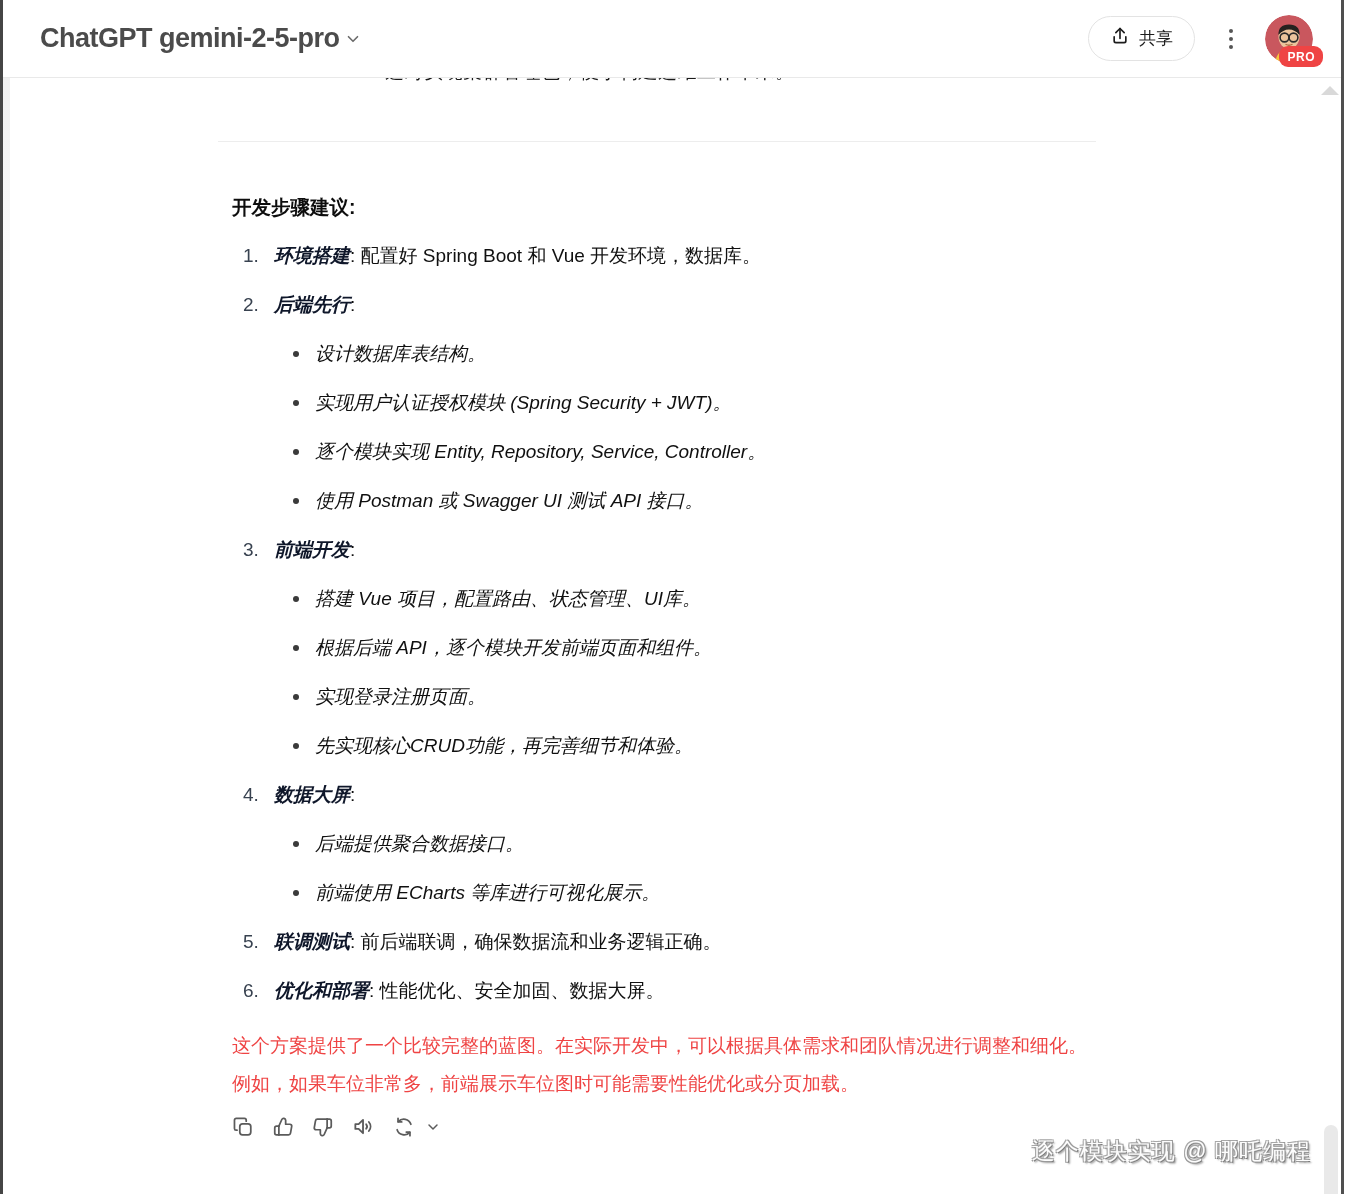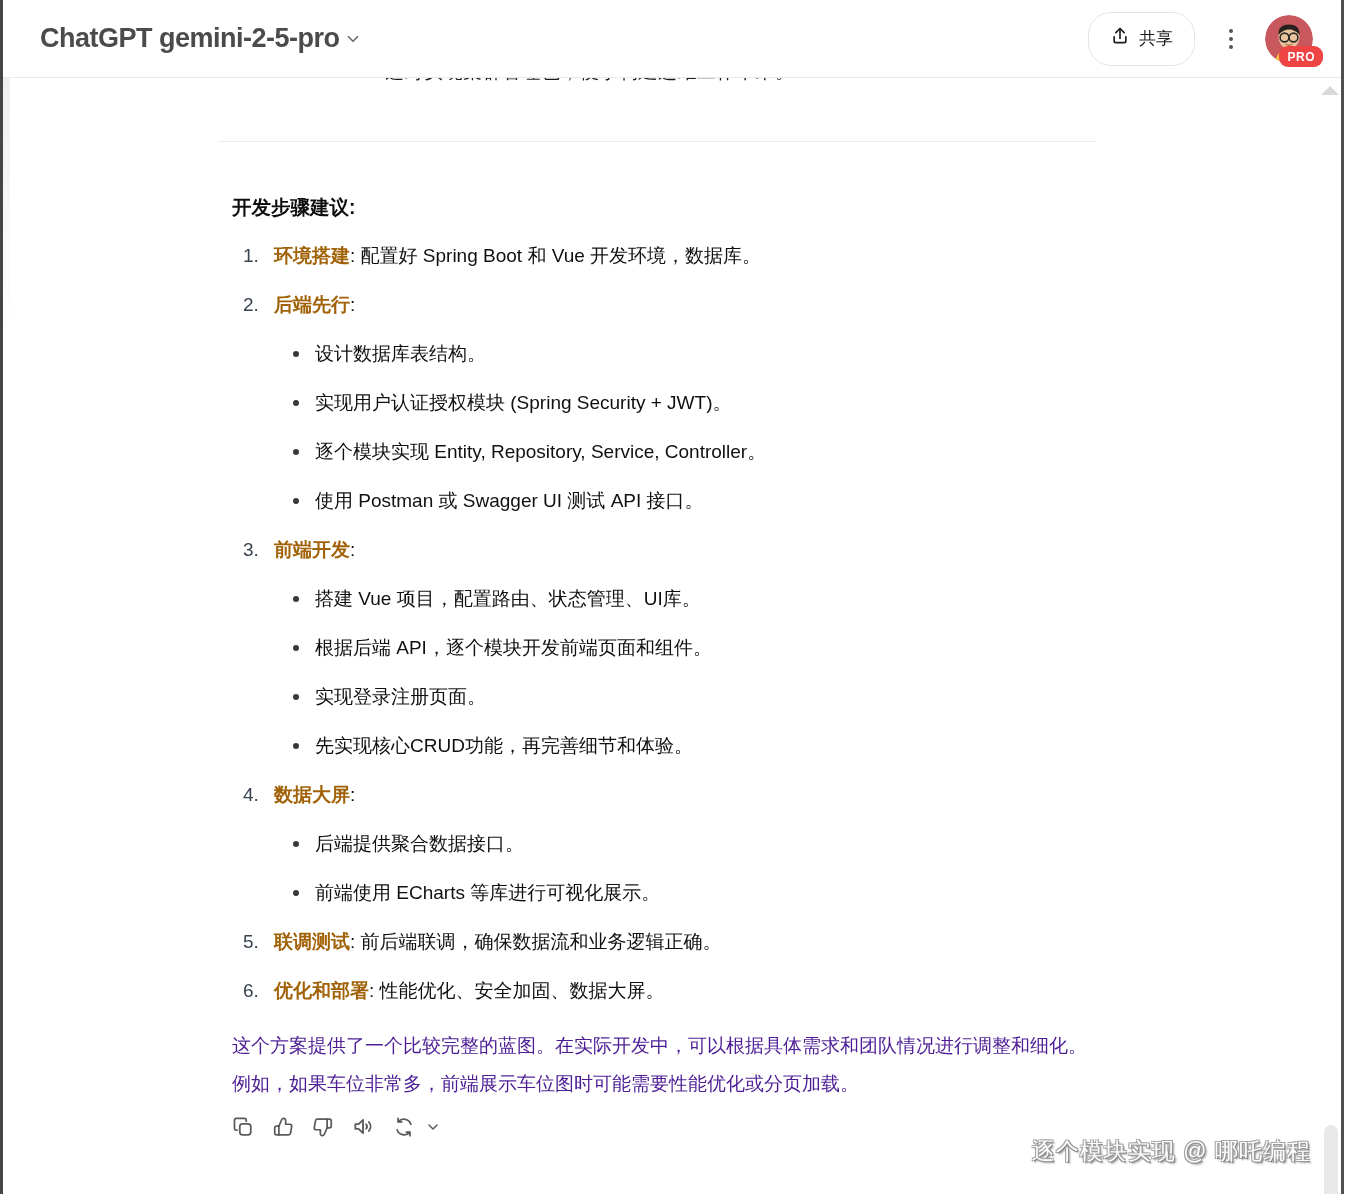--- a/index.html
+++ b/index.html
@@ -19,21 +19,21 @@
     position:absolute; left:3px; top:0; width:1338px; height:78px; background:#fff;
     border-bottom:1px solid #e9e9e9; display:flex; align-items:center; z-index:5;
   }
   .model-title {
     margin-left:37px; display:flex; align-items:center; gap:4px; cursor:pointer;
   }
   .model-title .title-text { font-size:27px; font-weight:700; color:#4b4b4b; letter-spacing:-0.5px; }
   .model-title svg { margin-top:4px; }
   .header-right { margin-left:auto; display:flex; align-items:center; padding-right:24px; }
   .share-btn {
-    display:flex; align-items:center; gap:9px; height:54px; padding:0 21px;
+    display:flex; align-items:center; gap:9px; height:45px; padding:0 21px;
     border:1px solid #e3e3e3; border-radius:23px; background:#fff; font-size:17px; color:#1d1d1d;
     cursor:pointer;
   }
   .kebab { width:20px; margin:0 24px 0 26px; display:flex; flex-direction:column; align-items:center; gap:4px; cursor:pointer; padding:6px 0; }
   .kebab i { width:4px; height:4px; border-radius:50%; background:#555; }
   .avatar-wrap { position:relative; width:48px; height:48px; margin-right:4px; cursor:pointer; }
   .avatar-wrap svg { display:block; }
   .pro-badge {
     position:absolute; right:-10px; bottom:-4px; background:#ef4444; color:#fff;
     font-size:12px; font-weight:700; line-height:1; padding:5px 8px 4px; border-radius:9px;
@@ -46,29 +46,29 @@
     position:absolute; left:153px; top:-9px; height:13px; overflow:hidden; color:#1a1a1a;
   }
   .clipped-line span { display:block; font-size:19px; line-height:19px; margin-top:-8px; letter-spacing:0.5px; }
   .divider { margin:62px 0 0 -14px; width:878px; height:1px; background:#ededed; }
   .sec-heading { margin-top:52px; font-size:19.5px; font-weight:700; line-height:26px; color:#0d0d0d; }
 
   ol.steps { list-style:none; margin-top:23px; }
   ol.steps > li { display:flex; line-height:26px; font-size:19px; margin-bottom:23px; }
   ol.steps .num { flex:none; width:42px; padding-left:11px; color:#384250; }
   ol.steps .step-body { flex:1; }
-  .step-title { font-weight:700; color:#a16207; }
-
-  ul.subs { list-style:none; margin:23px 0 0 0; }
+  .step-title { font-weight:700; color:#0f172a;font-style:italic; }
+
+  ul.subs { list-style:none; margin:23px 0 0 0;font-style:italic; }
   ul.subs > li { display:flex; padding-left:17px; line-height:26px; font-size:19px; margin-bottom:23px; }
   ul.subs > li:last-child { margin-bottom:0; }
   .dot { flex:none; width:24px; position:relative; }
   .dot::after { content:""; position:absolute; left:2px; top:10px; width:6px; height:6px; border-radius:50%; background:#3a3a3a; }
 
-  .closing { margin-top:10px; font-size:19px; line-height:38px; color:#4c1d95; width:868px; }
+  .closing { margin-top:10px; font-size:19px; line-height:38px; color:#ef4444; width:868px; }
 
   .actions { margin-top:12px; display:flex; align-items:center; gap:18px; color:#5b5b5b; }
   .action-btn { background:none; border:none; padding:0; color:#5b5b5b; cursor:pointer; display:flex; align-items:center; }
   .action-btn svg { display:block; }
   .chev-btn { margin-left:-8px; }
 
   
   .watermark {
     position:absolute; top:1136px; right:36px; font-size:23px; letter-spacing:1px;
     color:#fdfdfd;

